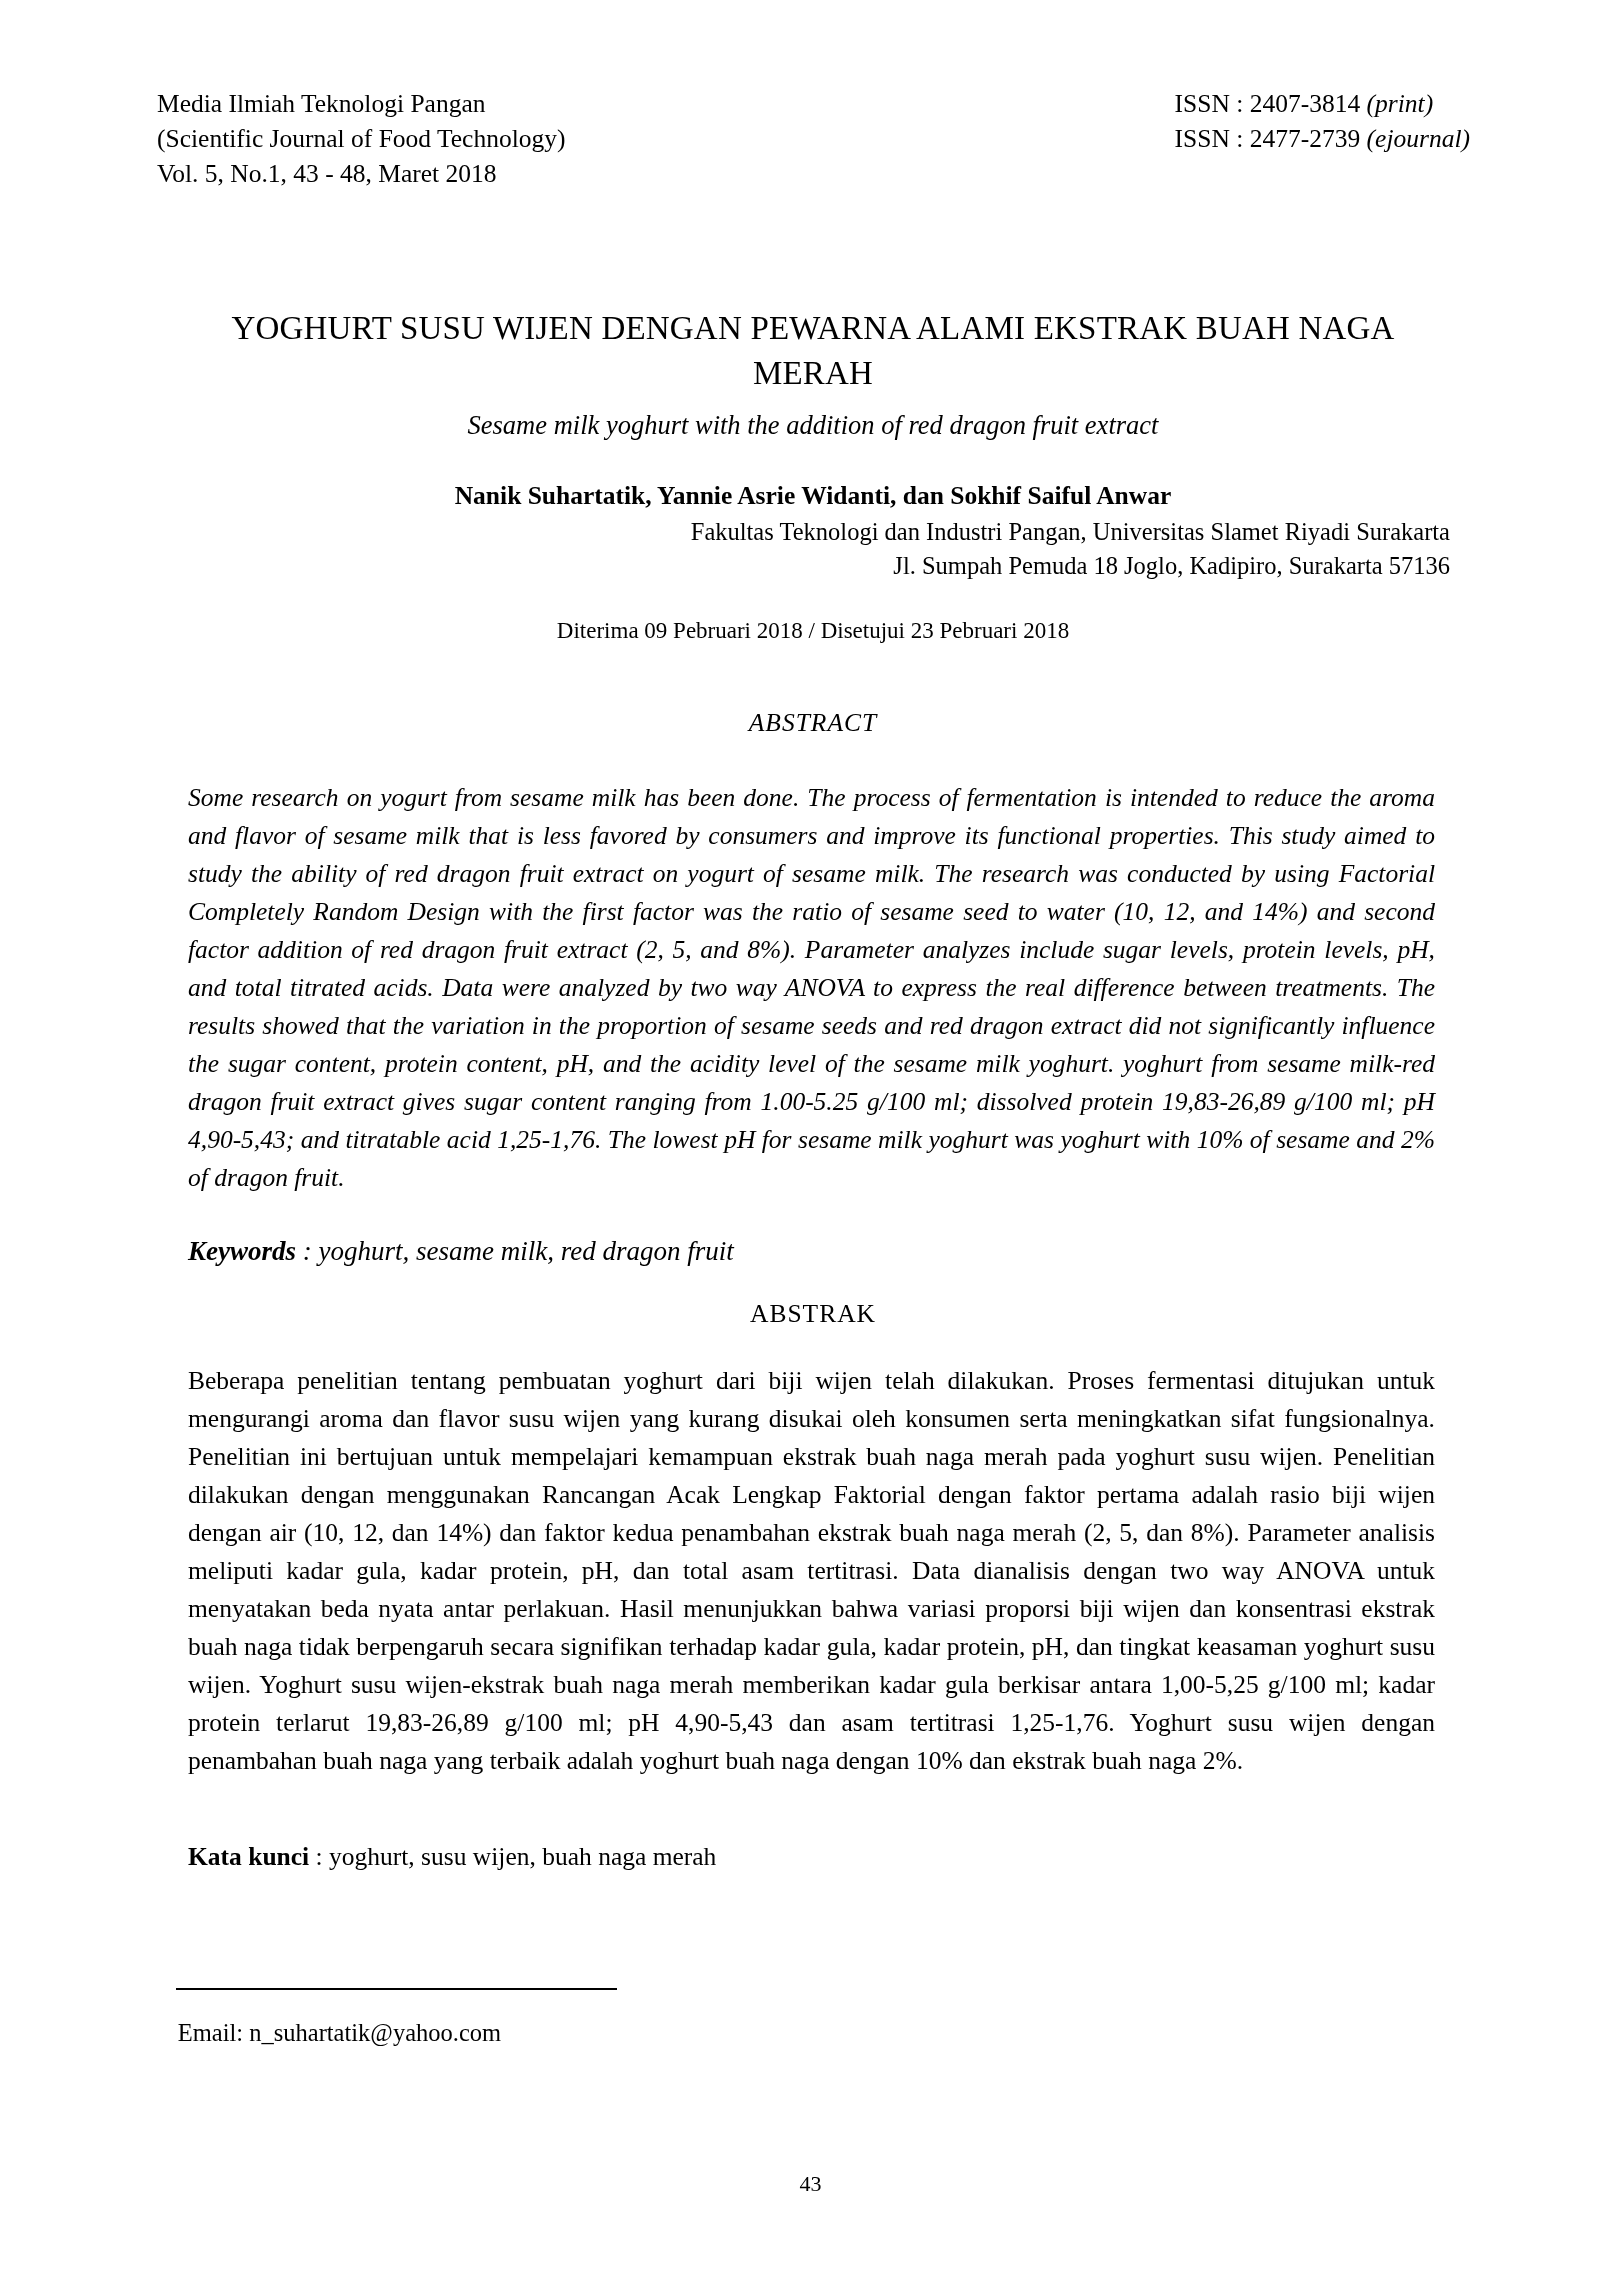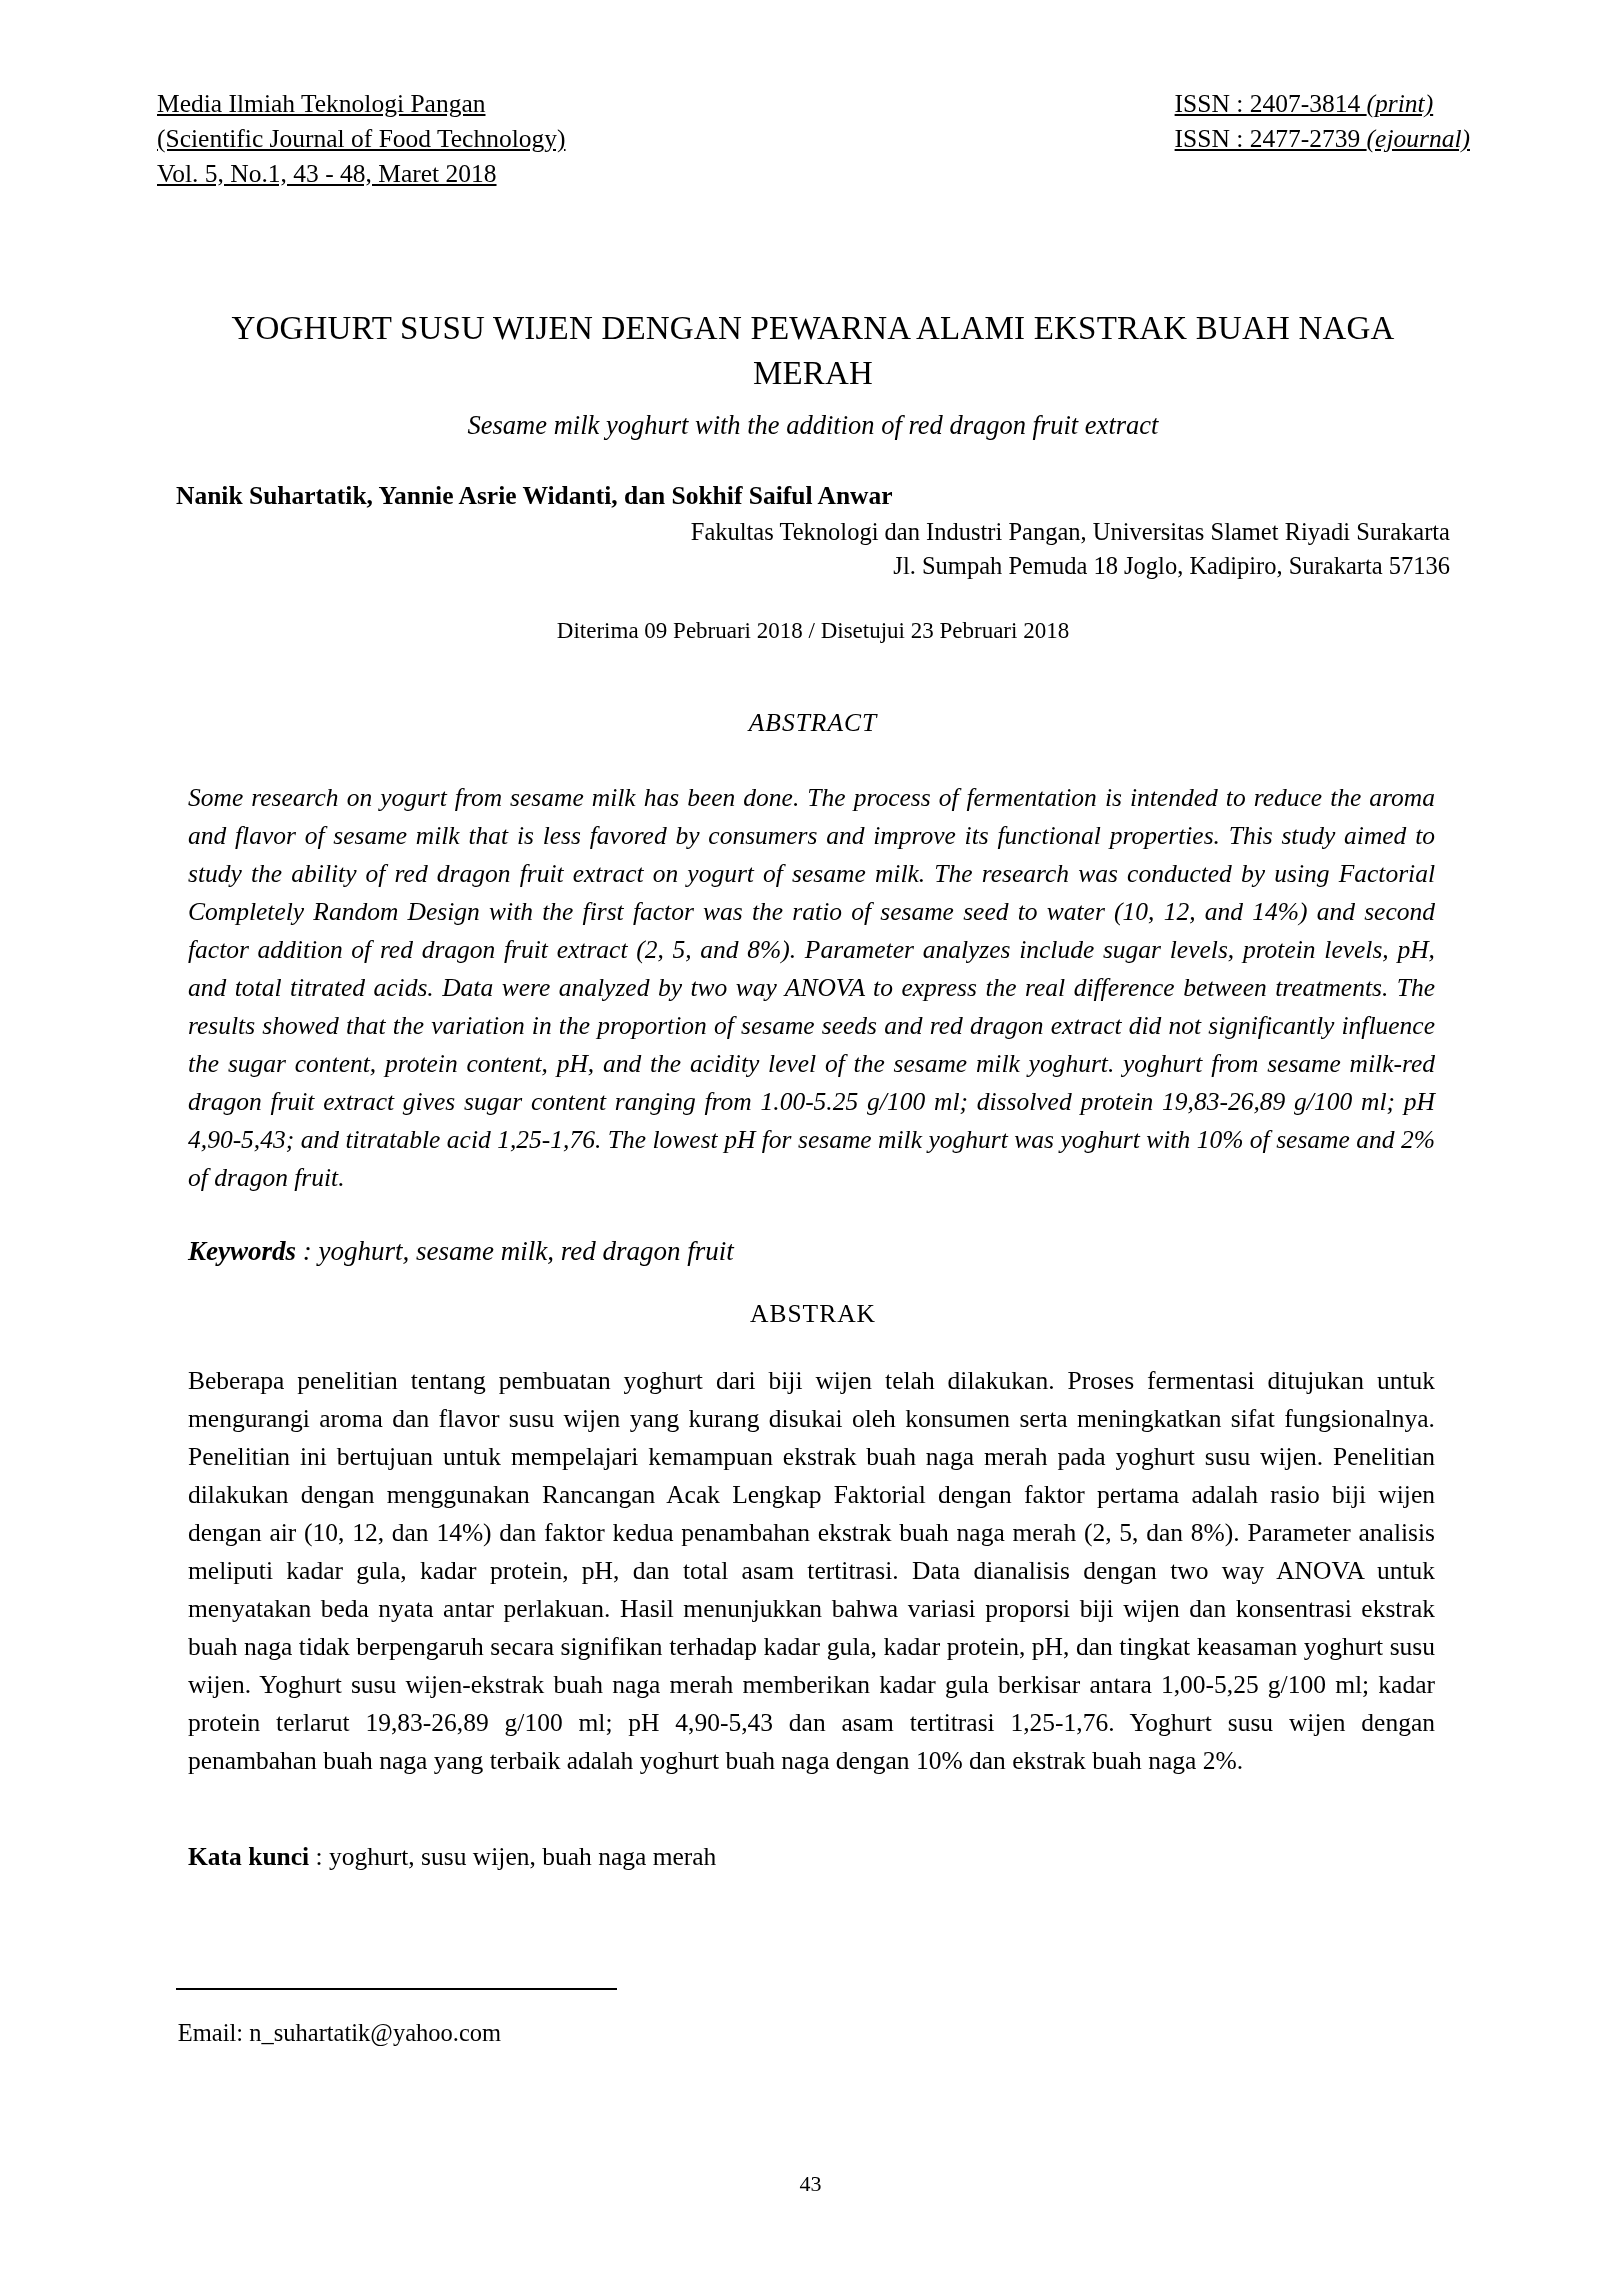--- a/index.html
+++ b/index.html
@@ -27,21 +27,20 @@
 
   
   .masthead {
     position: absolute;
     left: 157px;
     top: 86px;
     width: 1313px;
     display: flex;
     justify-content: space-between;
     align-items: flex-start;
-    text-decoration: underline;
   }
   .masthead-left, .masthead-right {
     font-size: 25.5px;
     line-height: 35px;
   }
   .masthead-right {
   }
   .masthead .it { font-style: italic; }
 
   
@@ -64,21 +63,21 @@
     font-style: italic;
     line-height: 37px;
     margin-top: 10.8px;
   }
 
   .authors {
     position: absolute;
     left: 176px;
     top: 478px;
     width: 1274px;
-    text-align: left;
+    text-align: center;
     font-size: 25.5px;
     font-weight: bold;
     line-height: 35px;
   }
   .affil {
     position: absolute;
     left: 176px;
     top: 515px;
     width: 1274px;
     text-align: right;

